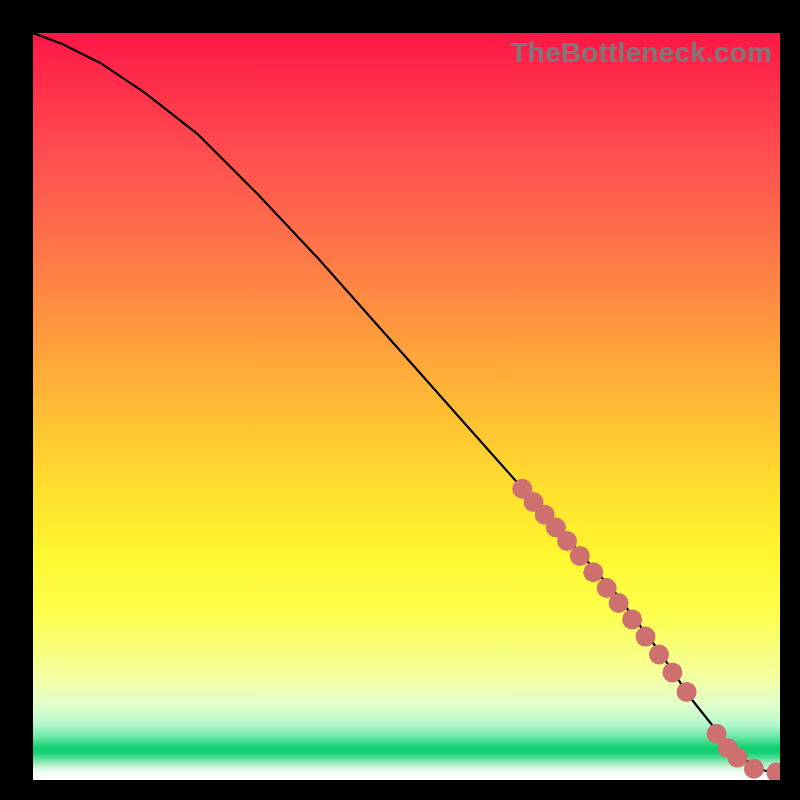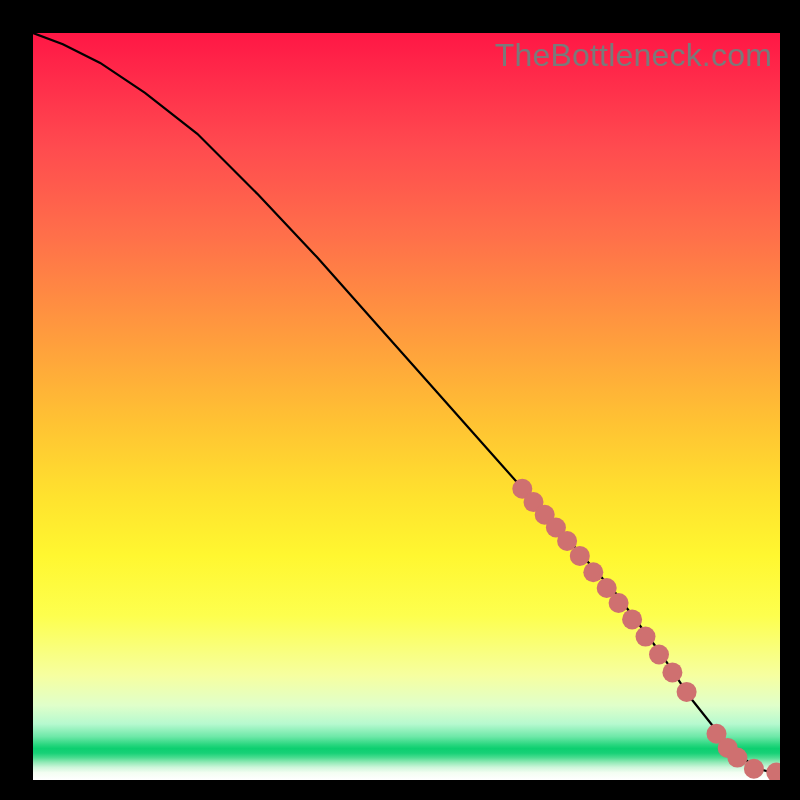--- a/index.html
+++ b/index.html
@@ -56,22 +56,22 @@
       #cdf6da 98.3%,
       #f3fef2 99%,
       #ffffff 100%
     );
   }
   .watermark {
     position: absolute;
     top: 4px;
     right: 8px;
     color: #7a7a7a;
-    font-size: 32px;
-    font-weight: 400;
+    font-size: 28px;
+    font-weight: 700;
     letter-spacing: 0.2px;
     user-select: none;
   }
   svg.curve {
     position: absolute;
     left: 0;
     top: 0;
     width: 747px;
     height: 747px;
     overflow: visible;

